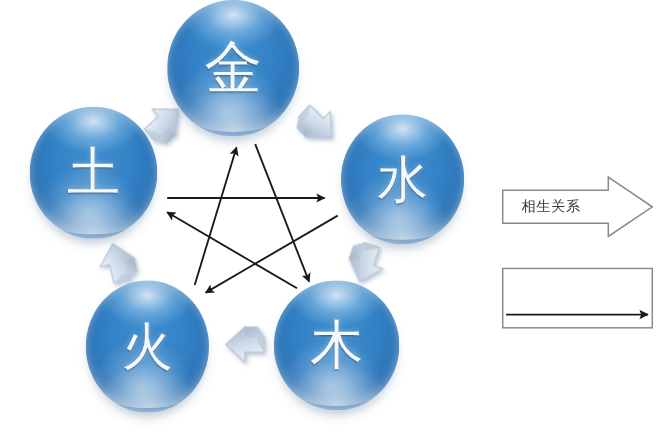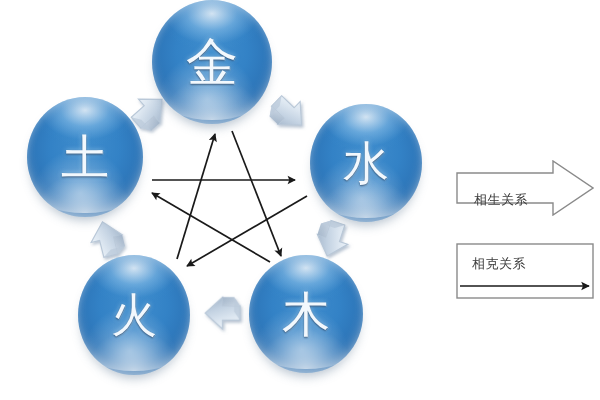--- a/index.html
+++ b/index.html
@@ -92,21 +92,21 @@
   #legend-sheng {
     position: absolute;
     left: 456px;
     top: 160px;
     width: 138px;
     height: 56px;
   }
   #legend-sheng .legend-label {
     position: absolute;
     left: 18px;
-    top: 31px;
+    top: 19px;
     font-size: 13px;
     letter-spacing: 0.5px;
   }
   #legend-ke {
     position: absolute;
     left: 456px;
     top: 243px;
     width: 138px;
     height: 56px;
   }
@@ -204,16 +204,15 @@
   <div id="legend-ke">
     <svg viewBox="0 0 138 56" width="138" height="56">
       <defs>
         <marker id="legendTip" viewBox="0 0 10 10" refX="8.6" refY="5" markerWidth="6" markerHeight="6" orient="auto-start-reverse">
           <path d="M 0.5 0.5 L 9.5 5 L 0.5 9.5 L 2.3 5 Z" fill="#1a1a1a"></path>
         </marker>
       </defs>
       <rect x="1" y="1" width="136" height="54" fill="#ffffff" stroke="#8a8a8a" stroke-width="1.4"></rect>
       <line x1="4" y1="43" x2="133" y2="43" stroke="#1a1a1a" stroke-width="1.6" marker-end="url(#legendTip)"></line>
     </svg>
-    <span class="legend-label">相克关系</span>
   </div>
 
 </div>
 
 </body></html>

